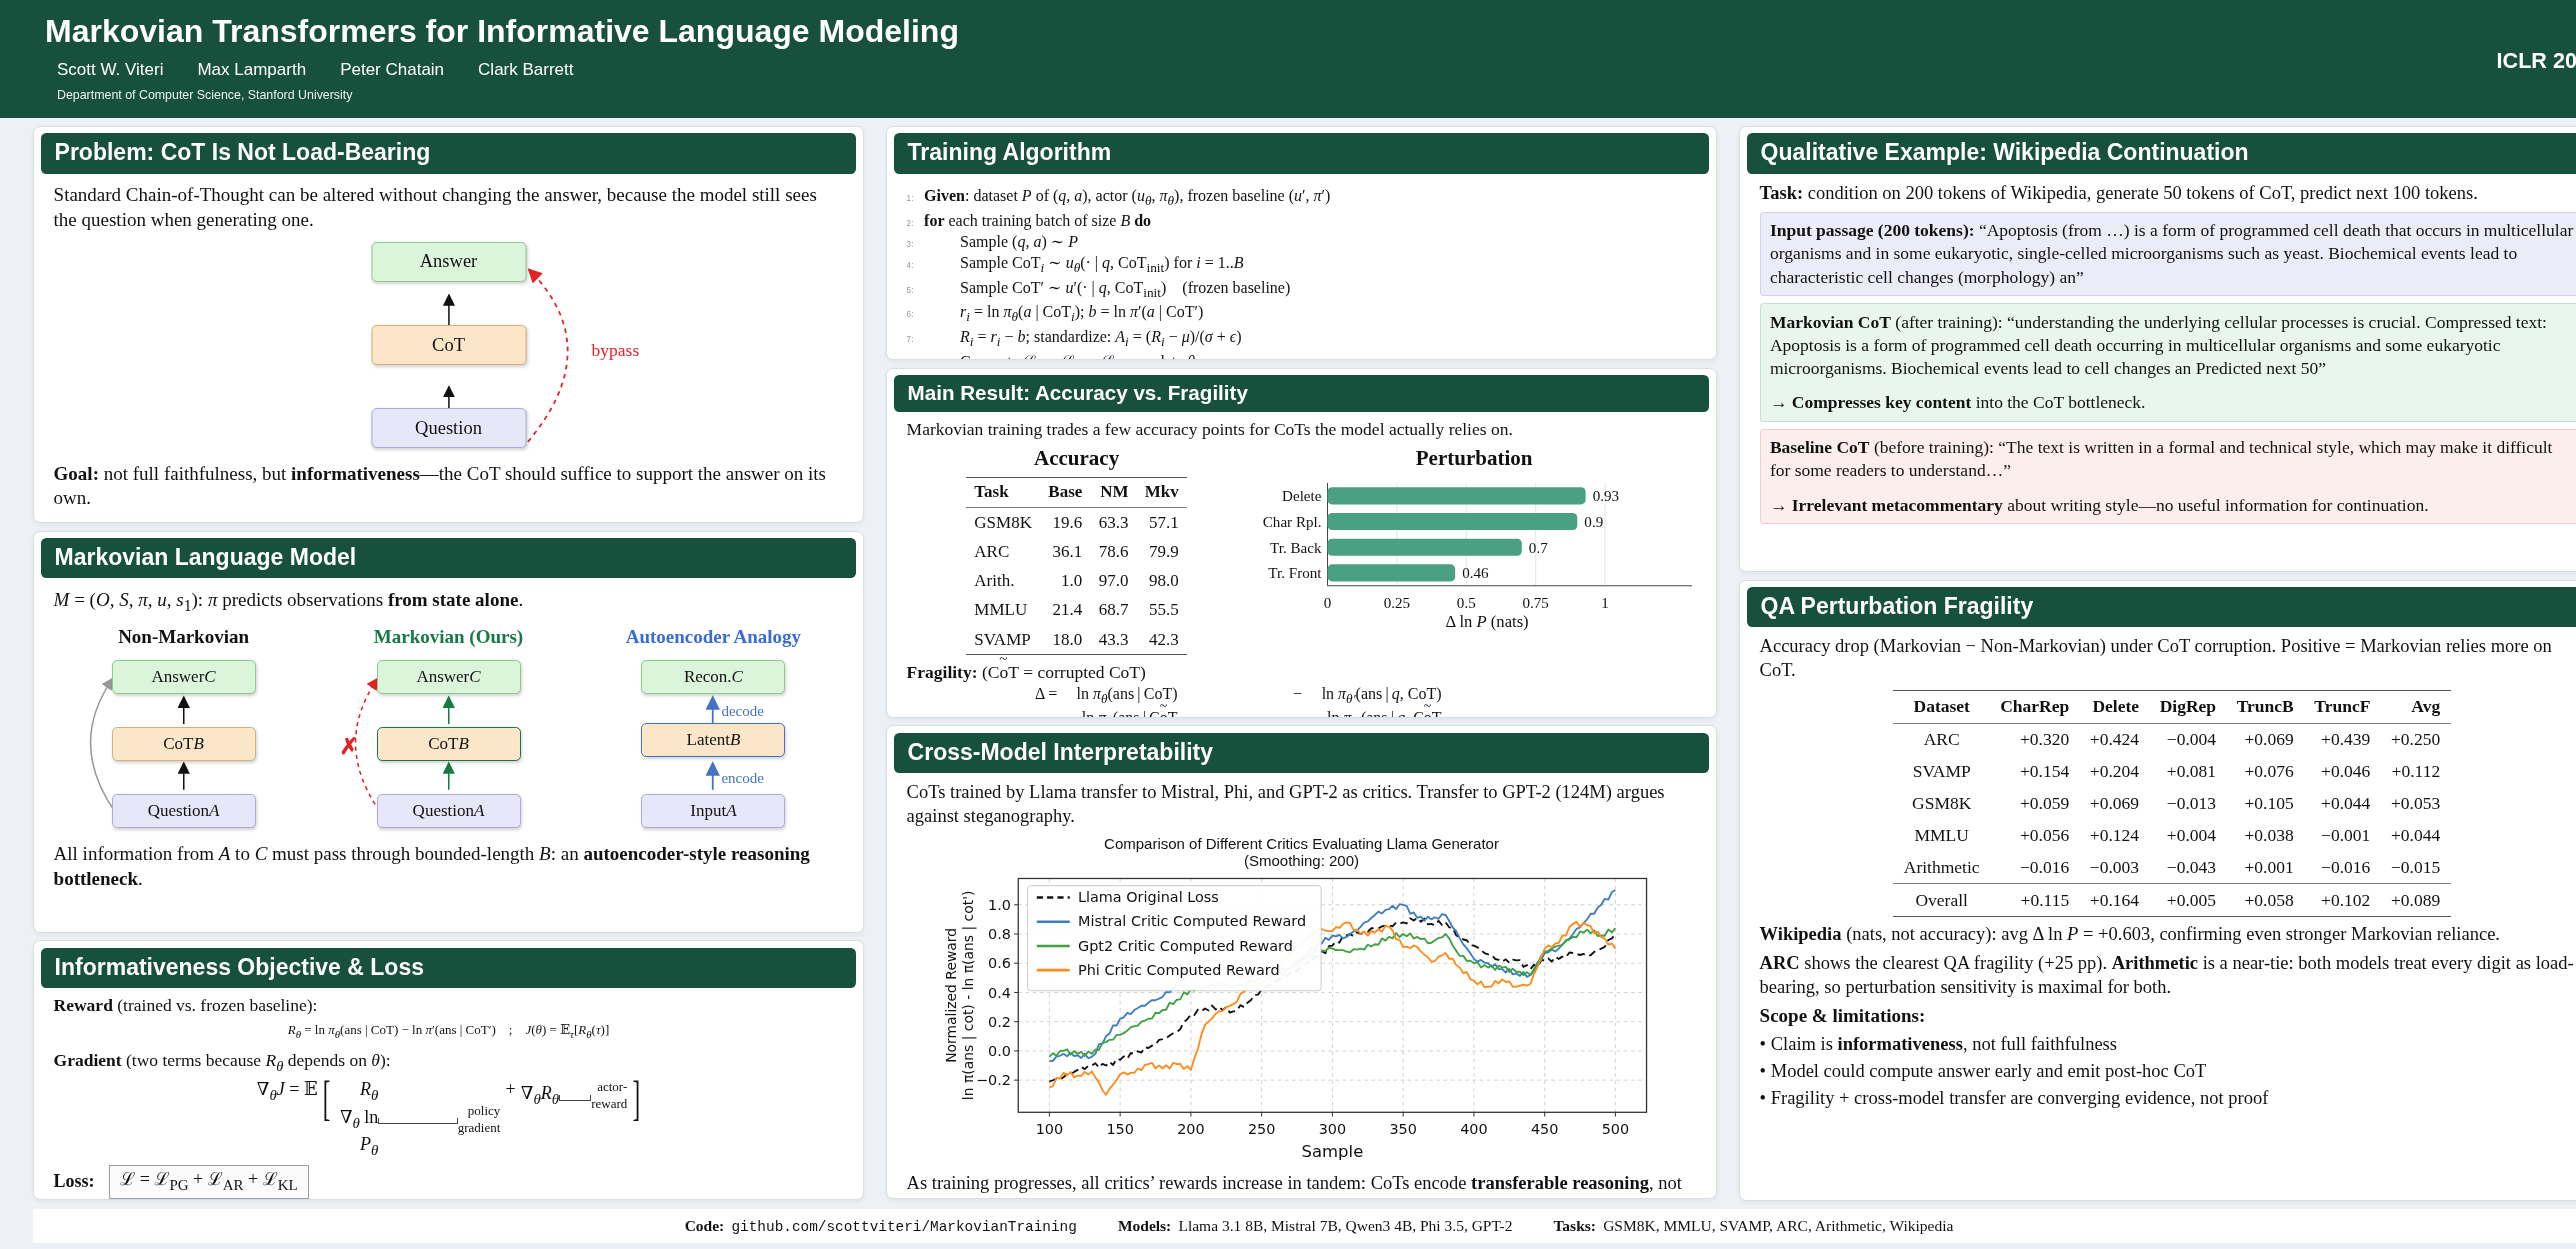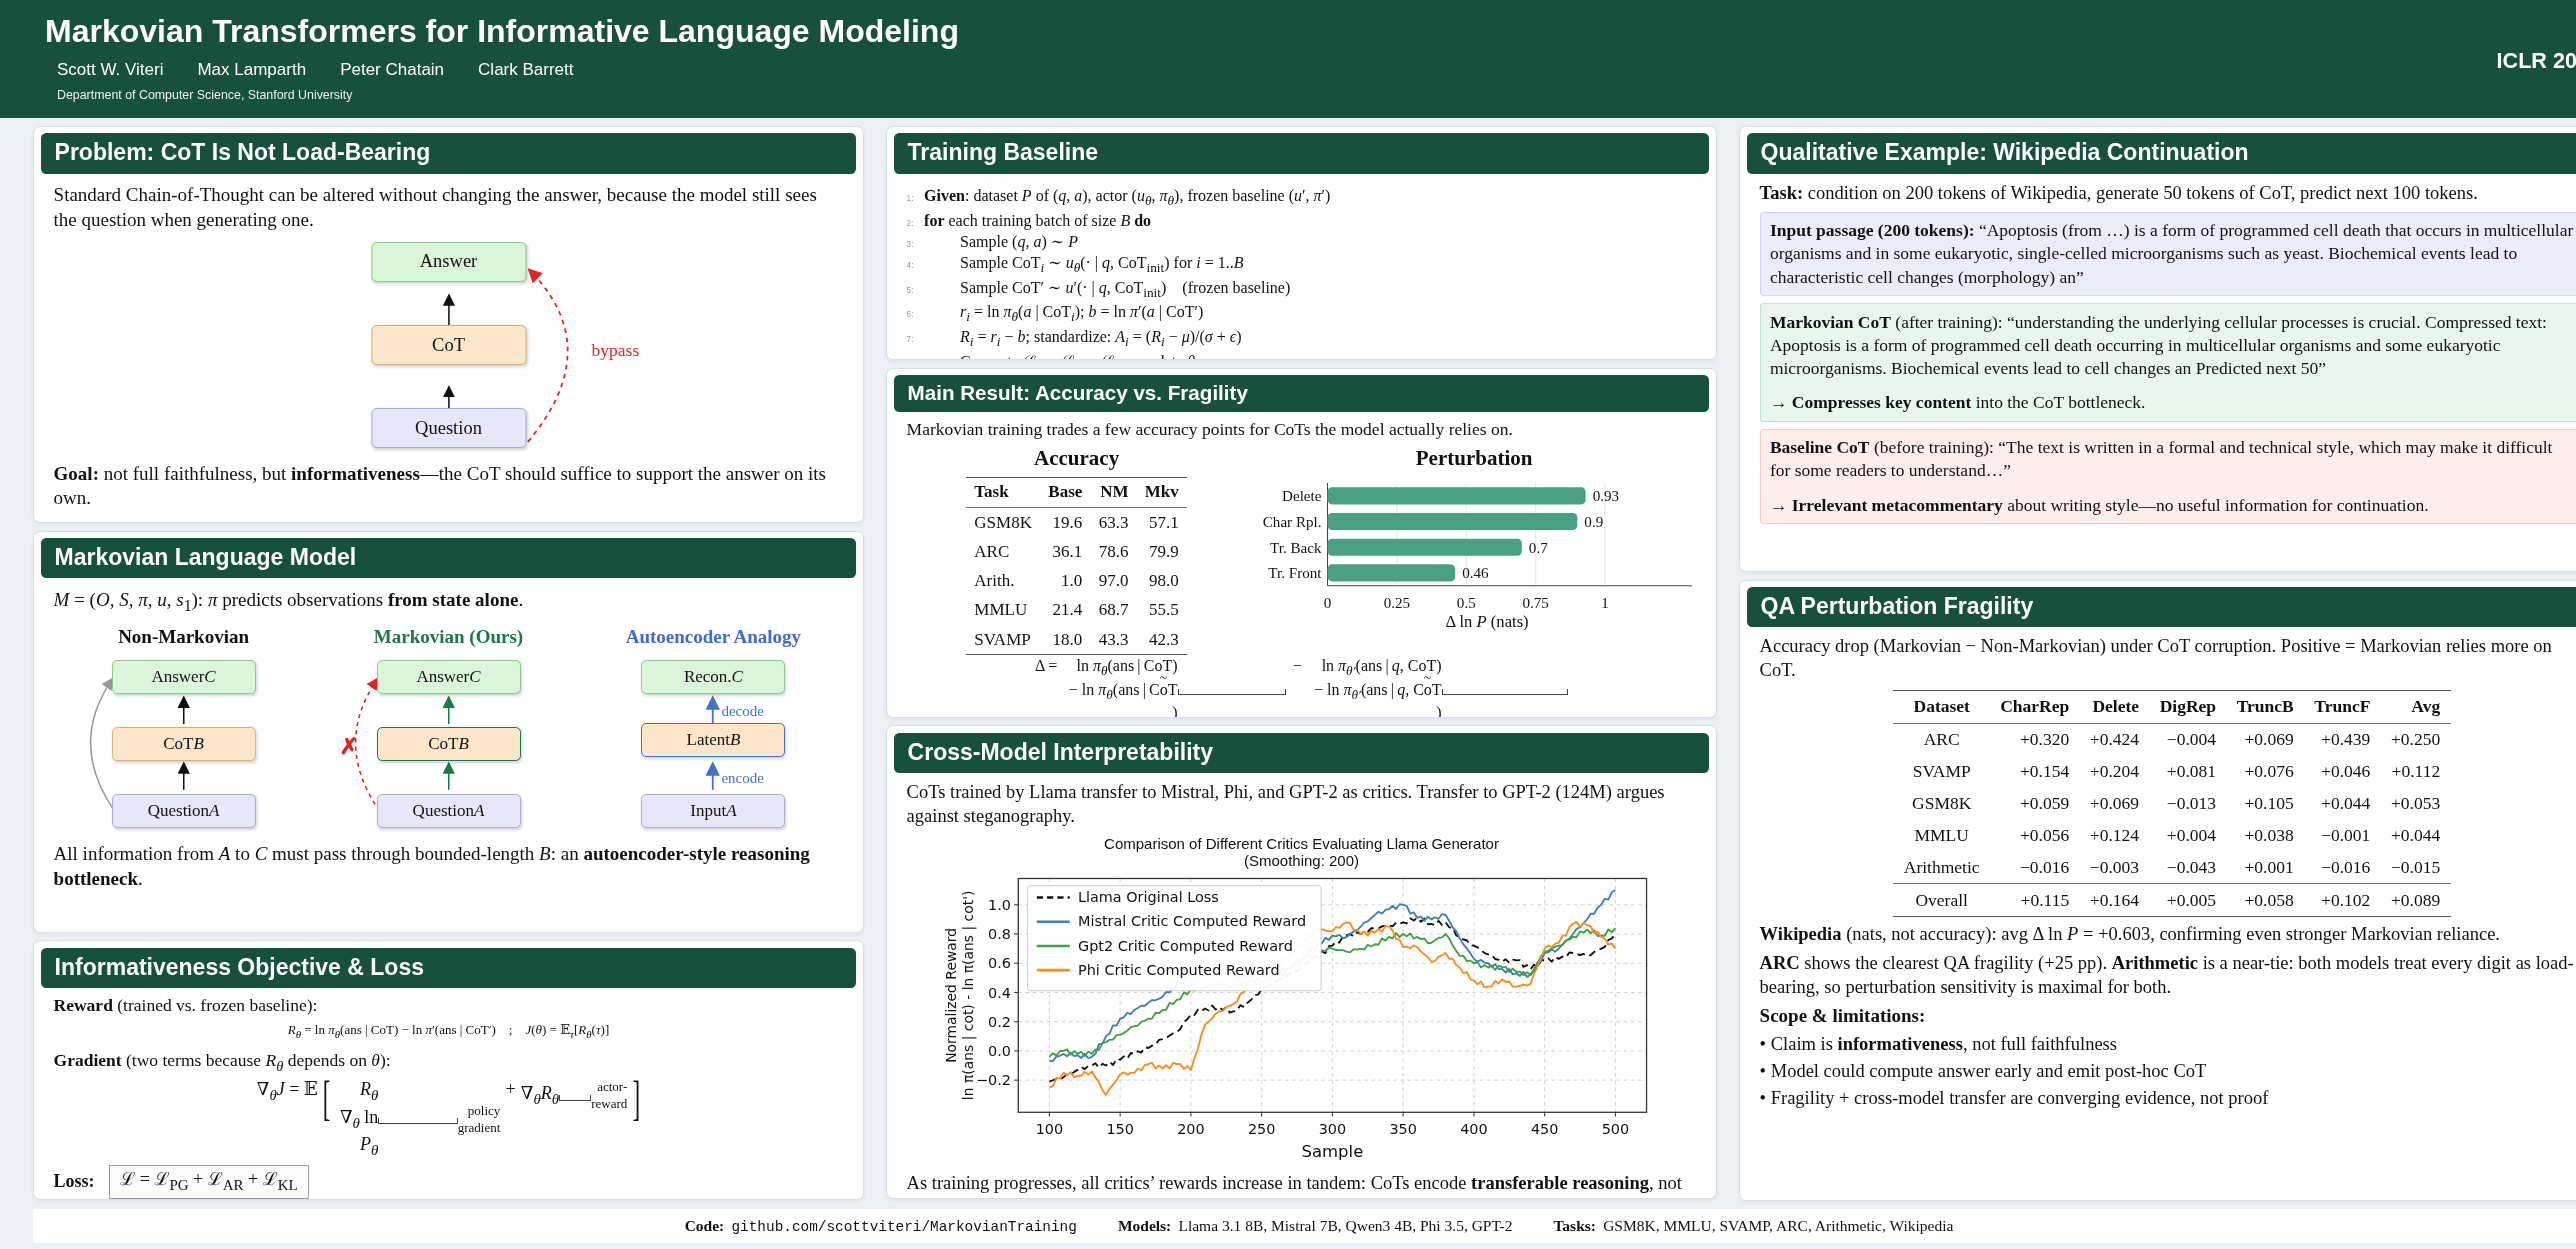--- a/index.html
+++ b/index.html
@@ -263,21 +263,21 @@
             <span class="note">(policy gradient)</span>
           </div>
         </div>
     </div>
   </div>
 </div>
 
 <div class="col" id="col2">
 
   <div class="card" style="height:234px">
-    <div class="card-head">Training Baseline</div>
+    <div class="card-head">Training Algorithm</div>
     <div class="card-body alg">
         <div class="alg-line">
           <span class="alg-num">1:</span>
           <span class="alg-txt" style="padding-left: 0px;"><b>Given</b>: dataset <i>P</i> of (<i>q</i>, <i>a</i>), actor (<i>u<sub>θ</sub></i>, <i>π<sub>θ</sub></i>), frozen baseline (<i>u</i>′, <i>π</i>′)</span>
         </div>
         <div class="alg-line">
           <span class="alg-num">2:</span>
           <span class="alg-txt" style="padding-left: 0px;"><b>for</b> each training batch of size <i>B</i> <b>do</b></span>
         </div>
         <div class="alg-line">
@@ -380,20 +380,21 @@
               <rect x="150" y="118.5" width="385.9130434782609" height="34" rx="9" fill="#4aa083"></rect>
               <text x="138" y="146.5" text-anchor="end" font-size="30" font-family="&quot;Liberation Serif&quot;,&quot;DejaVu Serif&quot;,serif" fill="#111">Tr. Back</text>
               <text x="549.9130434782609" y="146.5" font-size="30" font-family="&quot;Liberation Serif&quot;,&quot;DejaVu Serif&quot;,serif" fill="#111">0.7</text>
               <rect x="150" y="169.5" width="253.60000000000002" height="34" rx="9" fill="#4aa083"></rect>
               <text x="138" y="197.5" text-anchor="end" font-size="30" font-family="&quot;Liberation Serif&quot;,&quot;DejaVu Serif&quot;,serif" fill="#111">Tr. Front</text>
               <text x="417.6" y="197.5" font-size="30" font-family="&quot;Liberation Serif&quot;,&quot;DejaVu Serif&quot;,serif" fill="#111">0.46</text>
               <text x="467" y="294" text-anchor="middle" font-size="33" font-family="&quot;Liberation Serif&quot;,&quot;DejaVu Serif&quot;,serif" fill="#111"><tspan>Δ ln </tspan><tspan font-style="italic">P</tspan><tspan> (nats)</tspan></text>
             </svg>
         </div>
       </div>
+      <div class="frag-lbl"><b>Fragility:</b> (<span class="wt">CoT</span> = corrupted CoT)</div>
       <div class="frag-row">
         <span>Δ =</span>
         <span class="ub">
           <span>ln <i>π<sub>θ</sub></i>(ans | CoT) − ln <i>π<sub>θ</sub></i>(ans | <span class="wt">CoT</span>)</span>
           <span class="brk"></span>
 
         </span>
         <span>−</span>
         <span class="ub">
           <span>ln <i>π<sub>θ′</sub></i>(ans | <i>q</i>, CoT) − ln <i>π<sub>θ′</sub></i>(ans | <i>q</i>, <span class="wt">CoT</span>)</span>

